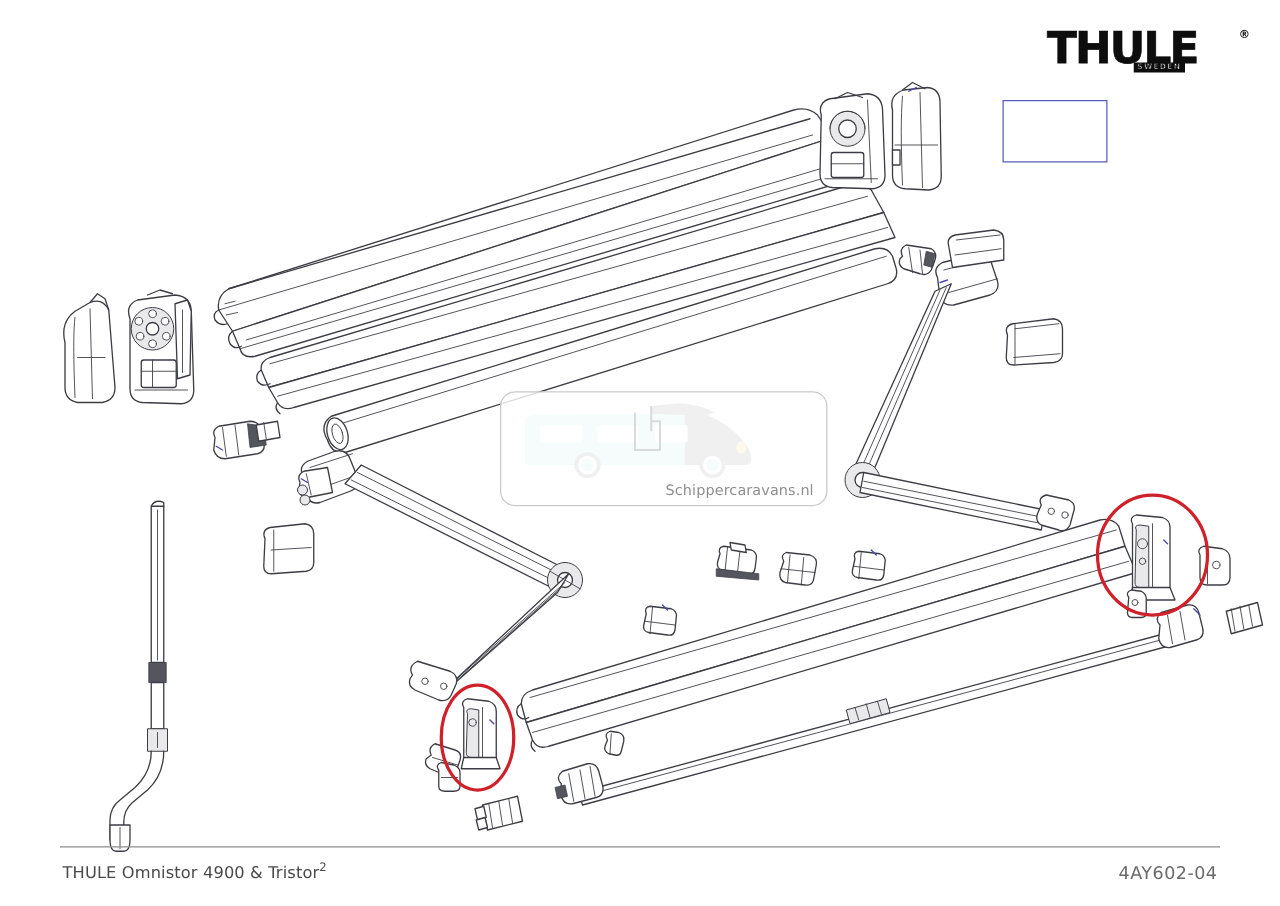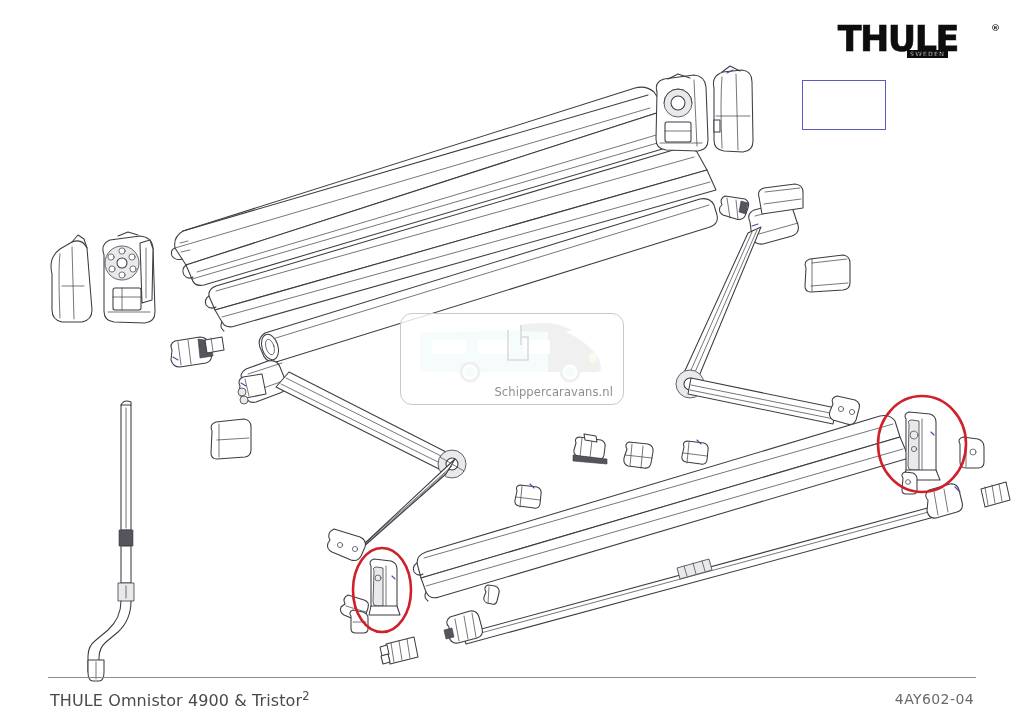--- a/index.html
+++ b/index.html
@@ -75,20 +75,21 @@
   }
 
   
   #watermark {
     position: absolute;
     left: 400px;
     top: 313px;
     width: 224px;
     height: 92px;
     pointer-events: none;
+    padding-left: 38px;
   }
   #watermark .wm-frame {
     position: absolute;
     inset: 0;
     border: 1.4px solid #c9c9c9;
     border-radius: 12px;
     background: rgba(255,255,255,0.82);
   }
   #watermark .wm-label {
     position: absolute;
@@ -124,21 +125,21 @@
     left: 48px;
     right: 48px;
     top: 0;
     height: 1px;
     background: #8c8c8c;
   }
   #footer .title {
     position: absolute;
     left: 50px;
     top: 12px;
-    font-size: 16px;
+    font-size: 13px;
     color: #4a4a4a;
     letter-spacing: 0.1px;
   }
   #footer .docref {
     position: absolute;
     right: 50px;
     top: 14px;
     font-size: 14px;
     color: #6a6a6a;
     letter-spacing: 0.4px;

